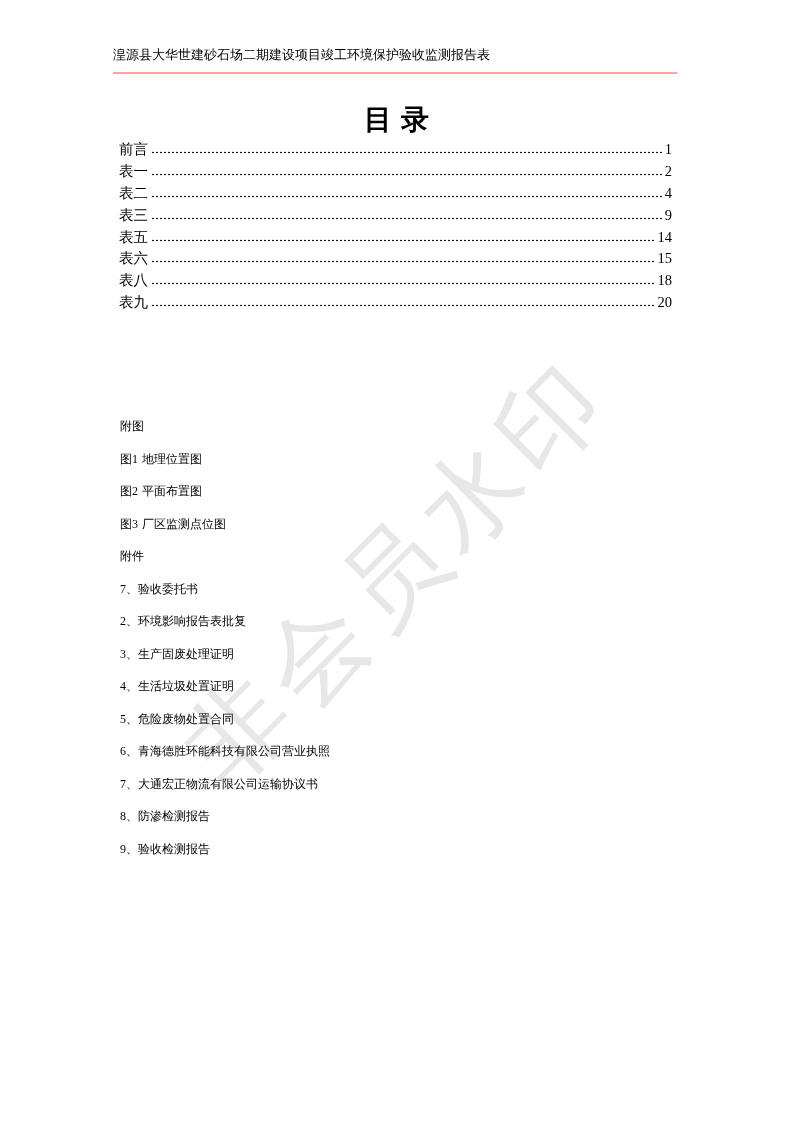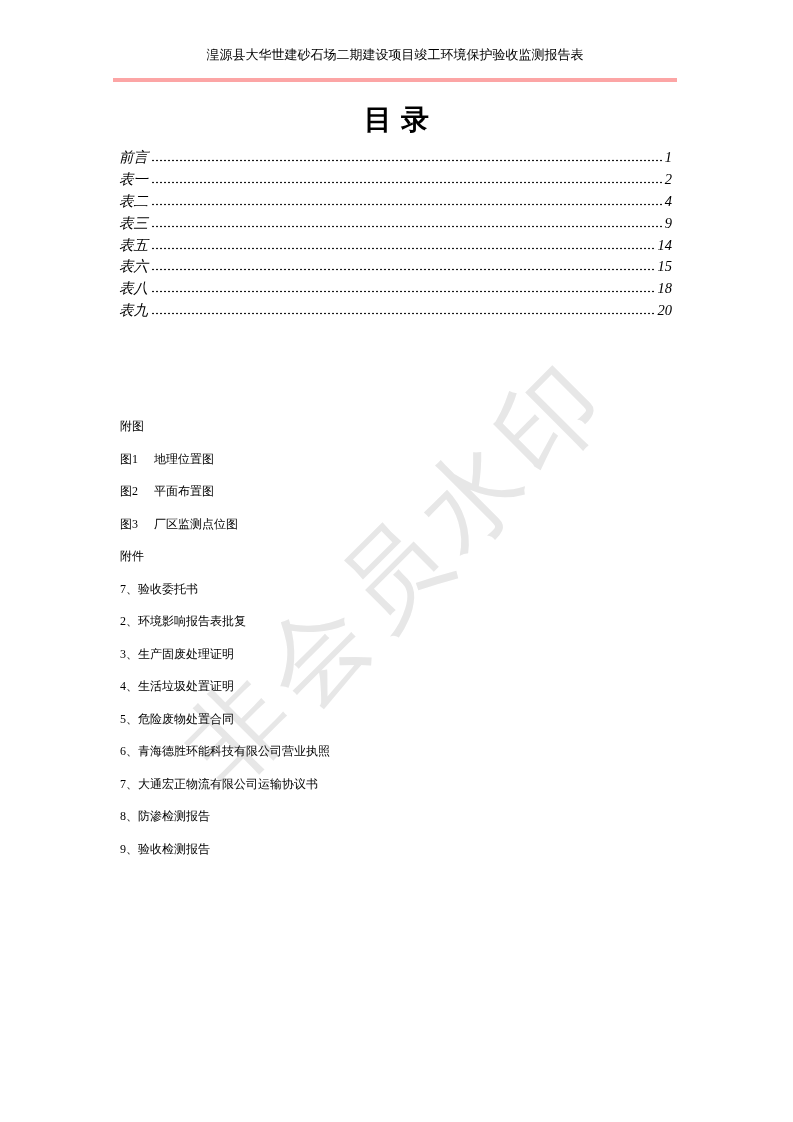--- a/index.html
+++ b/index.html
@@ -27,49 +27,47 @@
     z-index: 0;
     user-select: none;
   }
 
   
   .header {
     position: absolute;
     top: 47px;
     left: 113px;
     width: 564px;
-    text-align: center;
     font-size: 13px;
     line-height: 15px;
-    padding-bottom: 16px;
-    border-bottom: 4px solid #fca5a5;
+    padding-bottom: 10px;
+    border-bottom: 2px solid #fca5a5;
   }
 
   
   .title {
     position: absolute;
     top: 101px;
     left: 0;
     width: 100%;
     margin: 0;
     text-align: center;
     font-size: 28px;
     font-weight: bold;
     letter-spacing: 9px;
     text-indent: 9px;
   }
 
   
   .toc {
     position: absolute;
-    top: 148px;
+    top: 140px;
     left: 119px;
     width: 553px;
     font-size: 14.5px;
-    font-style: italic;
   }
   .toc-row {
     display: flex;
     align-items: baseline;
     height: 21.9px;
   }
   .toc-label { flex: 0 0 auto; }
   .dots {
     flex: 1 1 auto;
     height: 3px;
@@ -87,21 +85,21 @@
     top: 419px;
     left: 120px;
     font-size: 12px;
   }
   .ap-item {
     height: 15px;
     line-height: 15px;
     margin-bottom: 17.5px;
     white-space: nowrap;
   }
-  .fig-prefix { margin-right: 16px; }
+  .fig-prefix { margin-right: 4px; }
 </style>
 </head>
 <body>
 
 <div class="page">
 
   <div class="watermark">非会员水印</div>
 
   <div class="content">
     <div class="header">

